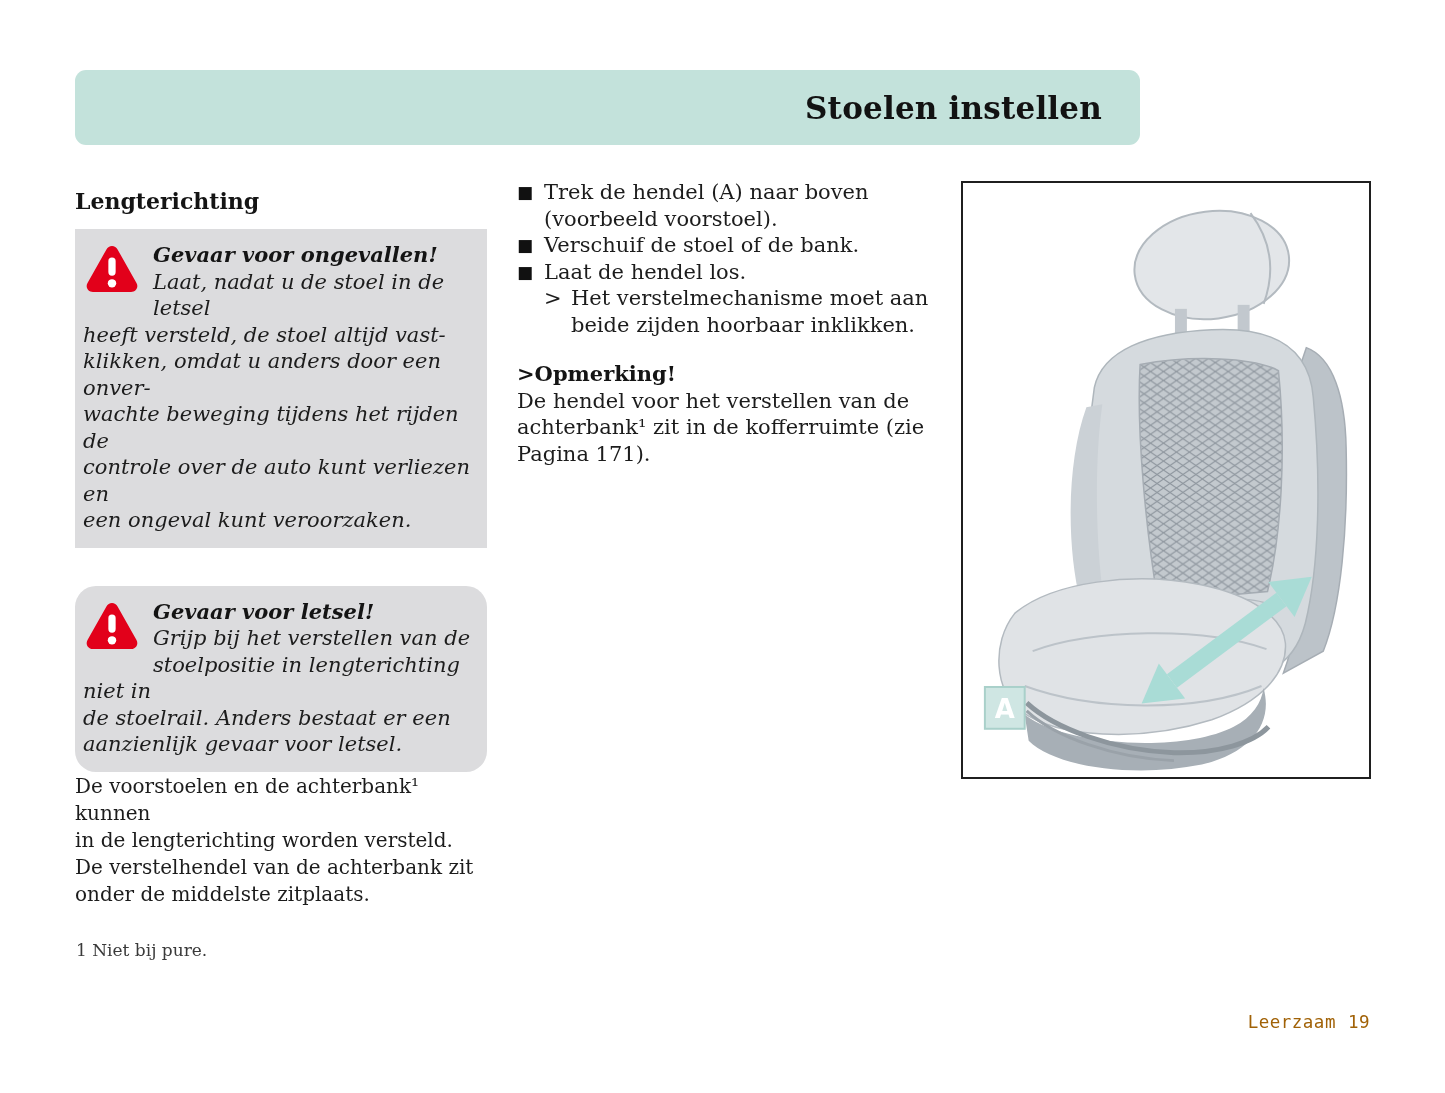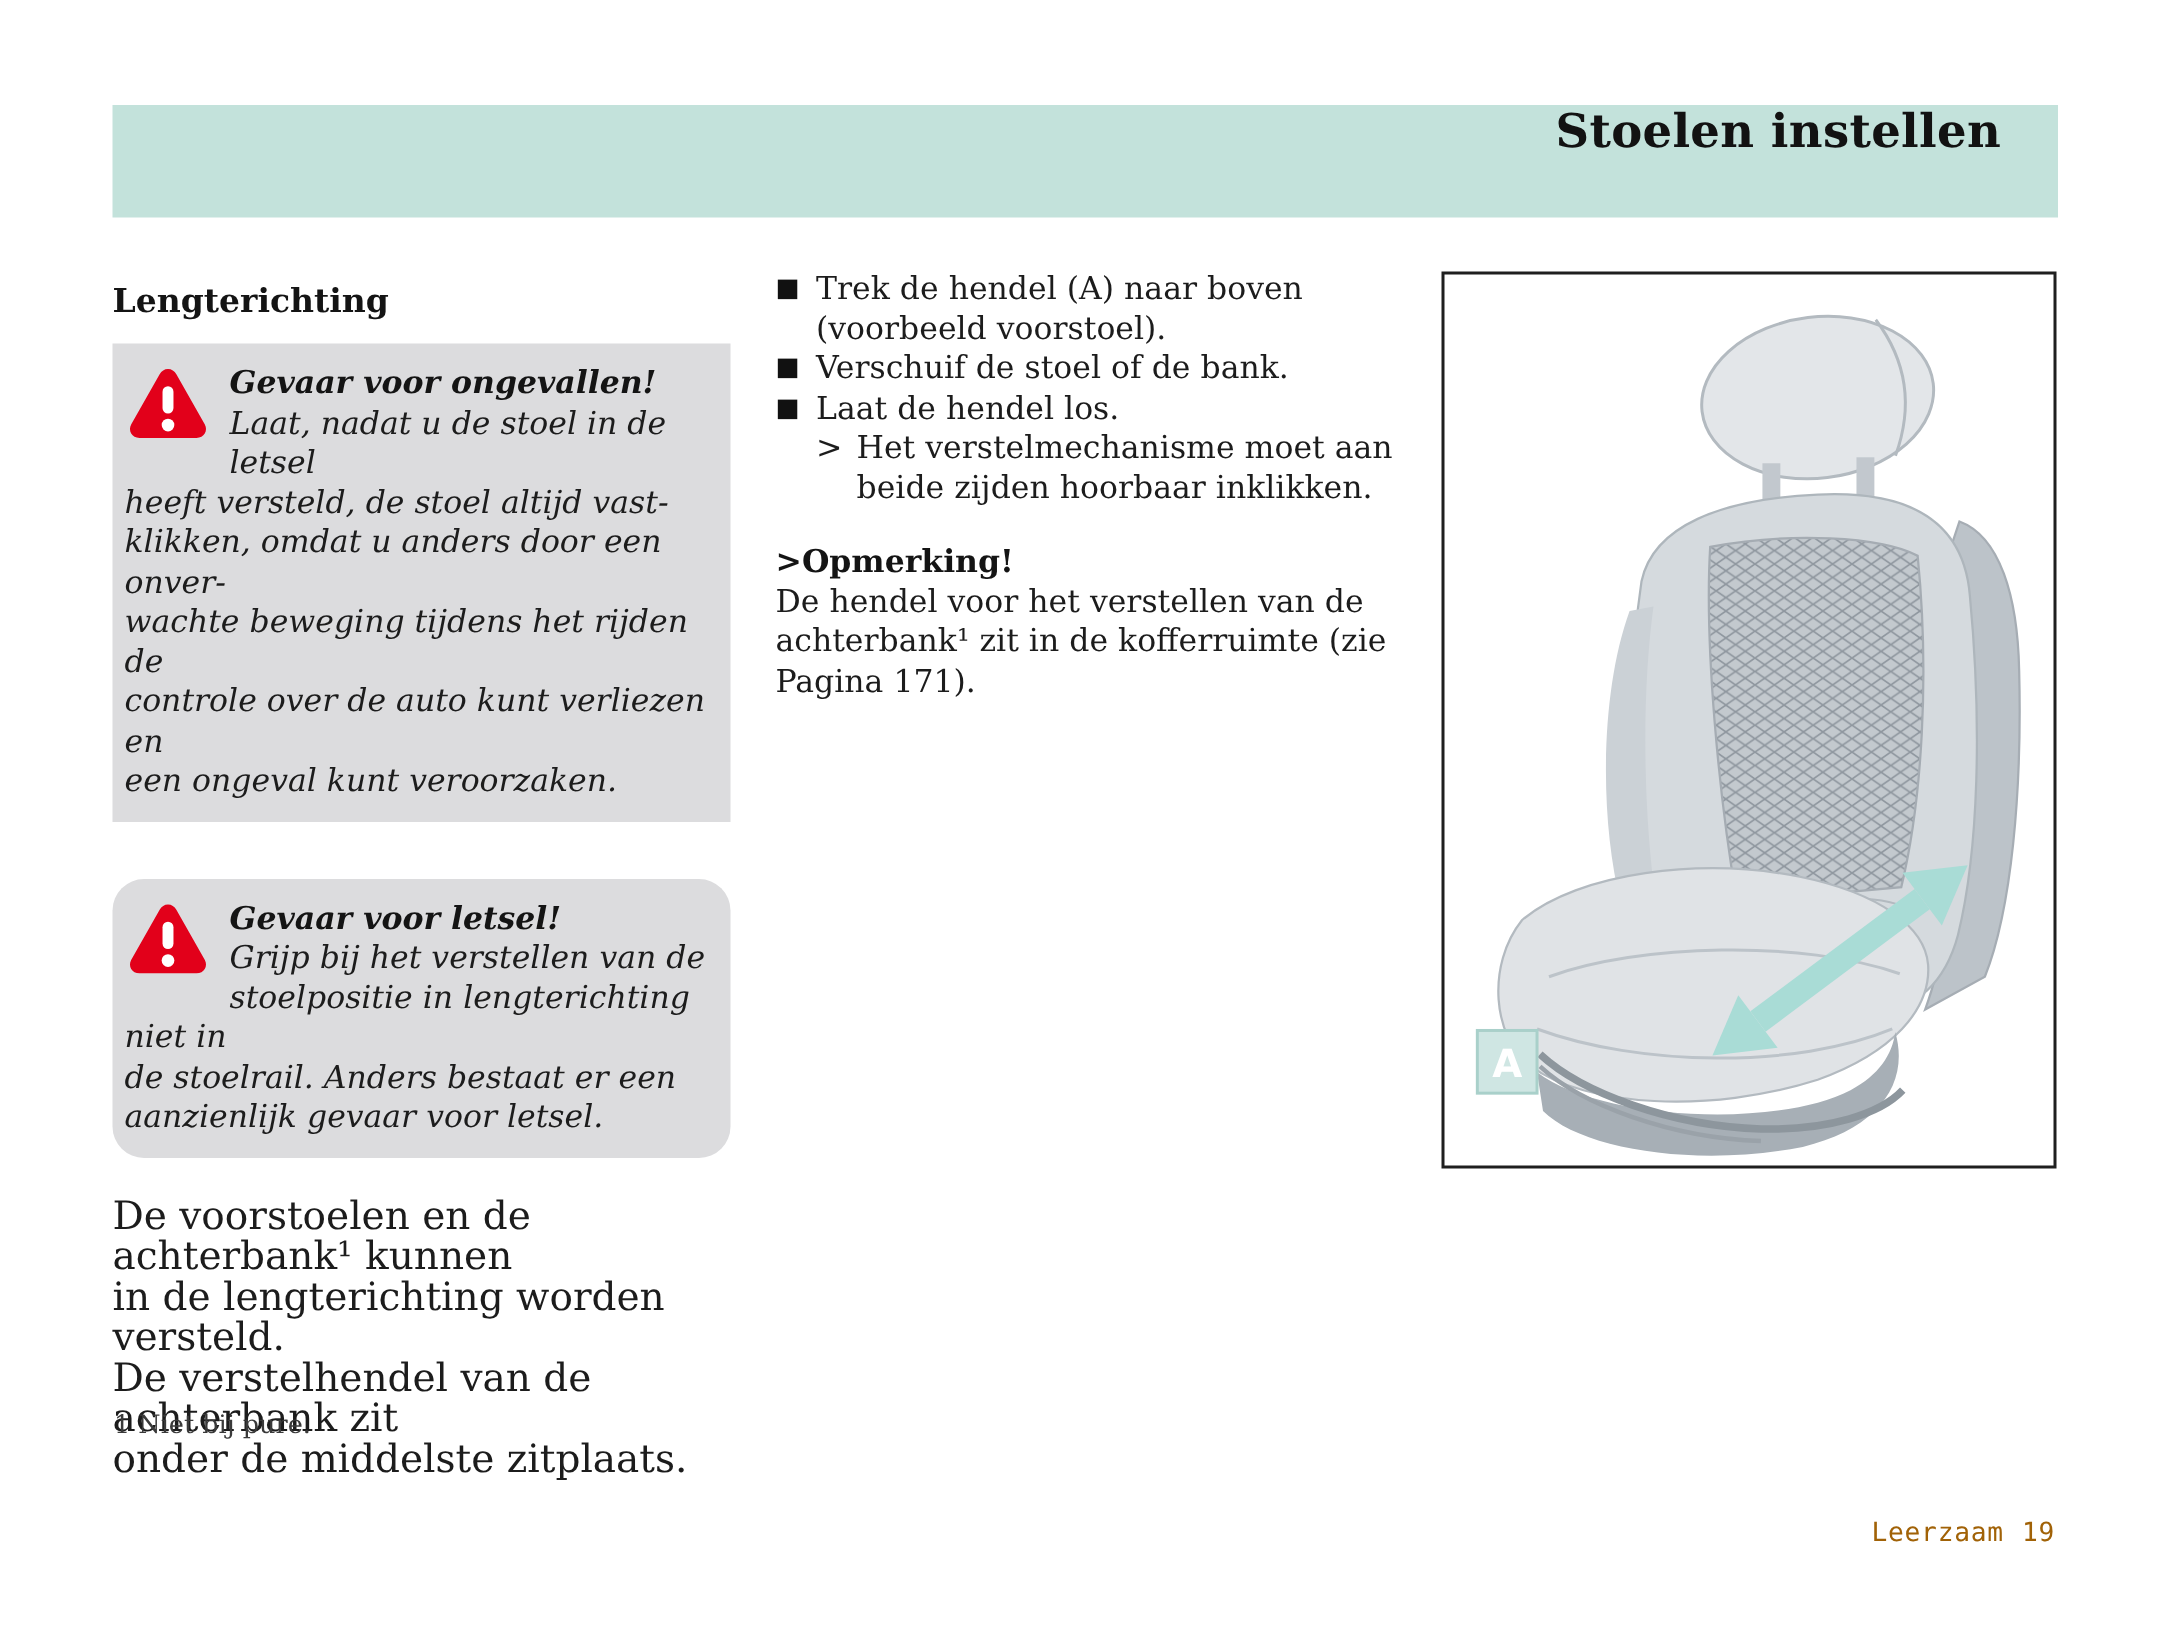--- a/index.html
+++ b/index.html
@@ -6,44 +6,44 @@
   .page{
     position:relative;
     width:1445px;height:1093px;
     background:#ffffff;
     font-family:"DejaVu Serif", serif;
     color:#1c1c1c;
     overflow:hidden;
   }
   
   .header-bar{
-    position:absolute;left:75px;top:70px;width:1297px;height:75px;
+    position:absolute;left:75px;top:70px;width:1065px;height:75px;
     background:#c3e2db;
-    display:flex;justify-content:flex-end;
+    display:flex;align-items:center;justify-content:flex-end;border-radius:11px;
   }
   .header-title{
     font-size:31px;font-weight:bold;color:#121212;
     padding-right:38px;letter-spacing:.2px;
   }
   
   .left-col{position:absolute;left:75px;top:178px;width:412px;}
   .section-heading{font-size:22px;font-weight:bold;margin:10px 0 15px 0;color:#141414;}
   .warning-box{
     background:#dcdcde;
     padding:13px 14px 14px 8px;
     font-size:21px;line-height:26.5px;
     margin-bottom:0;
     font-style:italic;
   }
   .warning-box + .warning-box{margin-top:38px;border-radius:21px;}
   .warn-icon{
     float:left;width:54px;height:48px;margin:2px 14px 4px 2px;
   }
   .warn-title{font-weight:bold;color:#141414;}
-  .body-par{font-size:26px;line-height:27px;margin-top:26px;}
+  .body-par{font-size:20px;line-height:27px;margin-top:1px;}
   
   .mid-col{position:absolute;left:517px;top:179px;width:440px;font-size:21px;line-height:26.5px;}
   .bullet-row{display:flex;}
   .bullet-marker{
     width:27px;flex:0 0 27px;font-size:17px;line-height:26.5px;color:#111;
   }
   .sub-row{display:flex;padding-left:27px;}
   .sub-marker{width:27px;flex:0 0 27px;color:#1c1c1c;}
   .note-block{margin-top:23px;}
   .note-title{font-weight:bold;color:#141414;}

